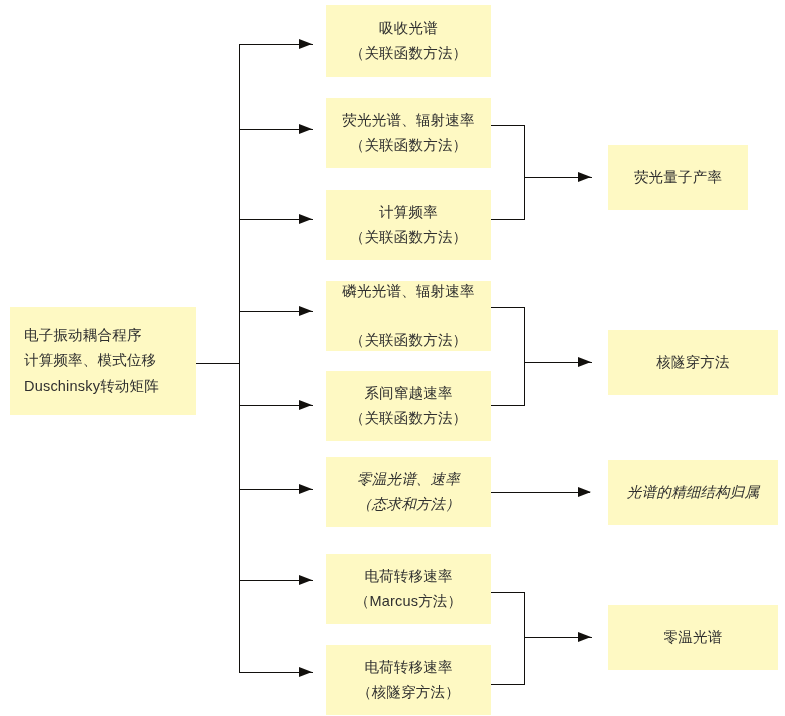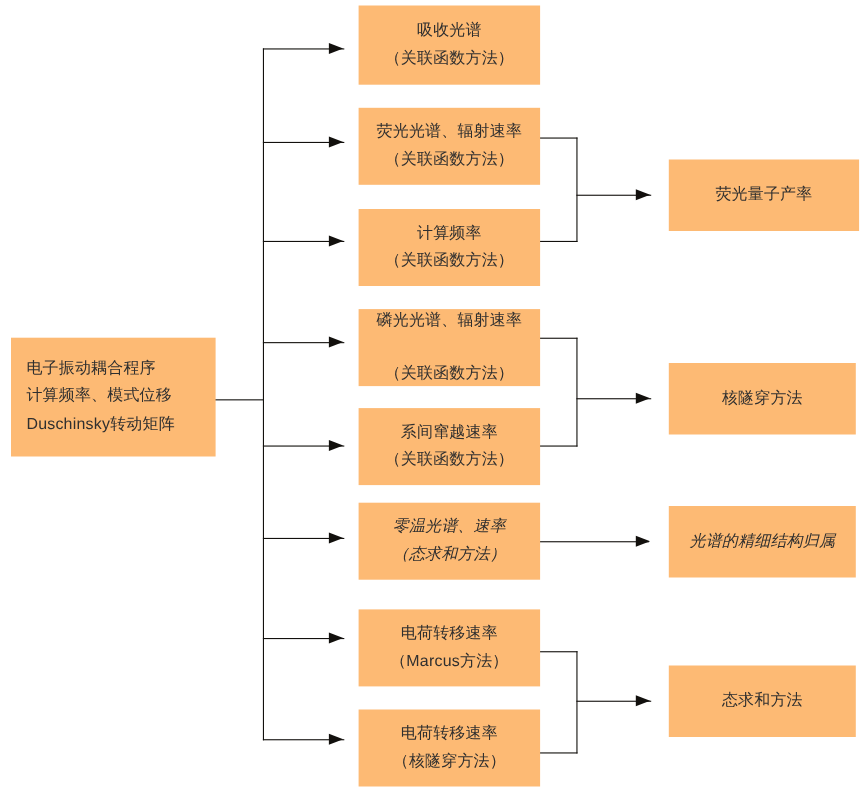--- a/index.html
+++ b/index.html
@@ -11,21 +11,21 @@
   #canvas{
     position:relative;
     width:785px;
     height:716px;
     background:#ffffff;
     overflow:hidden;
   }
   
   .node{
     position:absolute;
-    background:#fdba74;
+    background:#fef9c3;
     color:#2f2f2f;
     display:flex;
     flex-direction:column;
     align-items:center;
     justify-content:center;
     text-align:center;
     font-size:14.5px;
     line-height:1.75;
     letter-spacing:.2px;
     box-sizing:border-box;
@@ -149,29 +149,29 @@
   <div class="node" style="left:326px; top:554px; width:165px; height:70px;">
     <span class="ln">电荷转移速率</span>
     <span class="ln">（Marcus方法）</span>
   </div>
 
   <div class="node" style="left:326px; top:645px; width:165px; height:70px;">
     <span class="ln">电荷转移速率</span>
     <span class="ln">（核隧穿方法）</span>
   </div>
 
-  <div class="node" style="left:608px; top:145px; width:173px; height:65px;">
+  <div class="node" style="left:608px; top:145px; width:140px; height:65px;">
     <span class="ln">荧光量子产率</span>
   </div>
 
   <div class="node" style="left:608px; top:330px; width:170px; height:65px;">
     <span class="ln">核隧穿方法</span>
   </div>
 
   <div class="node" style="left:608px; top:460px; width:170px; height:65px;font-style:italic;">
     <span class="ln">光谱的精细结构归属</span>
   </div>
 
   <div class="node" style="left:608px; top:605px; width:170px; height:65px;">
-    <span class="ln">态求和方法</span>
+    <span class="ln">零温光谱</span>
   </div>
 
 </div>
 
 </body></html>

